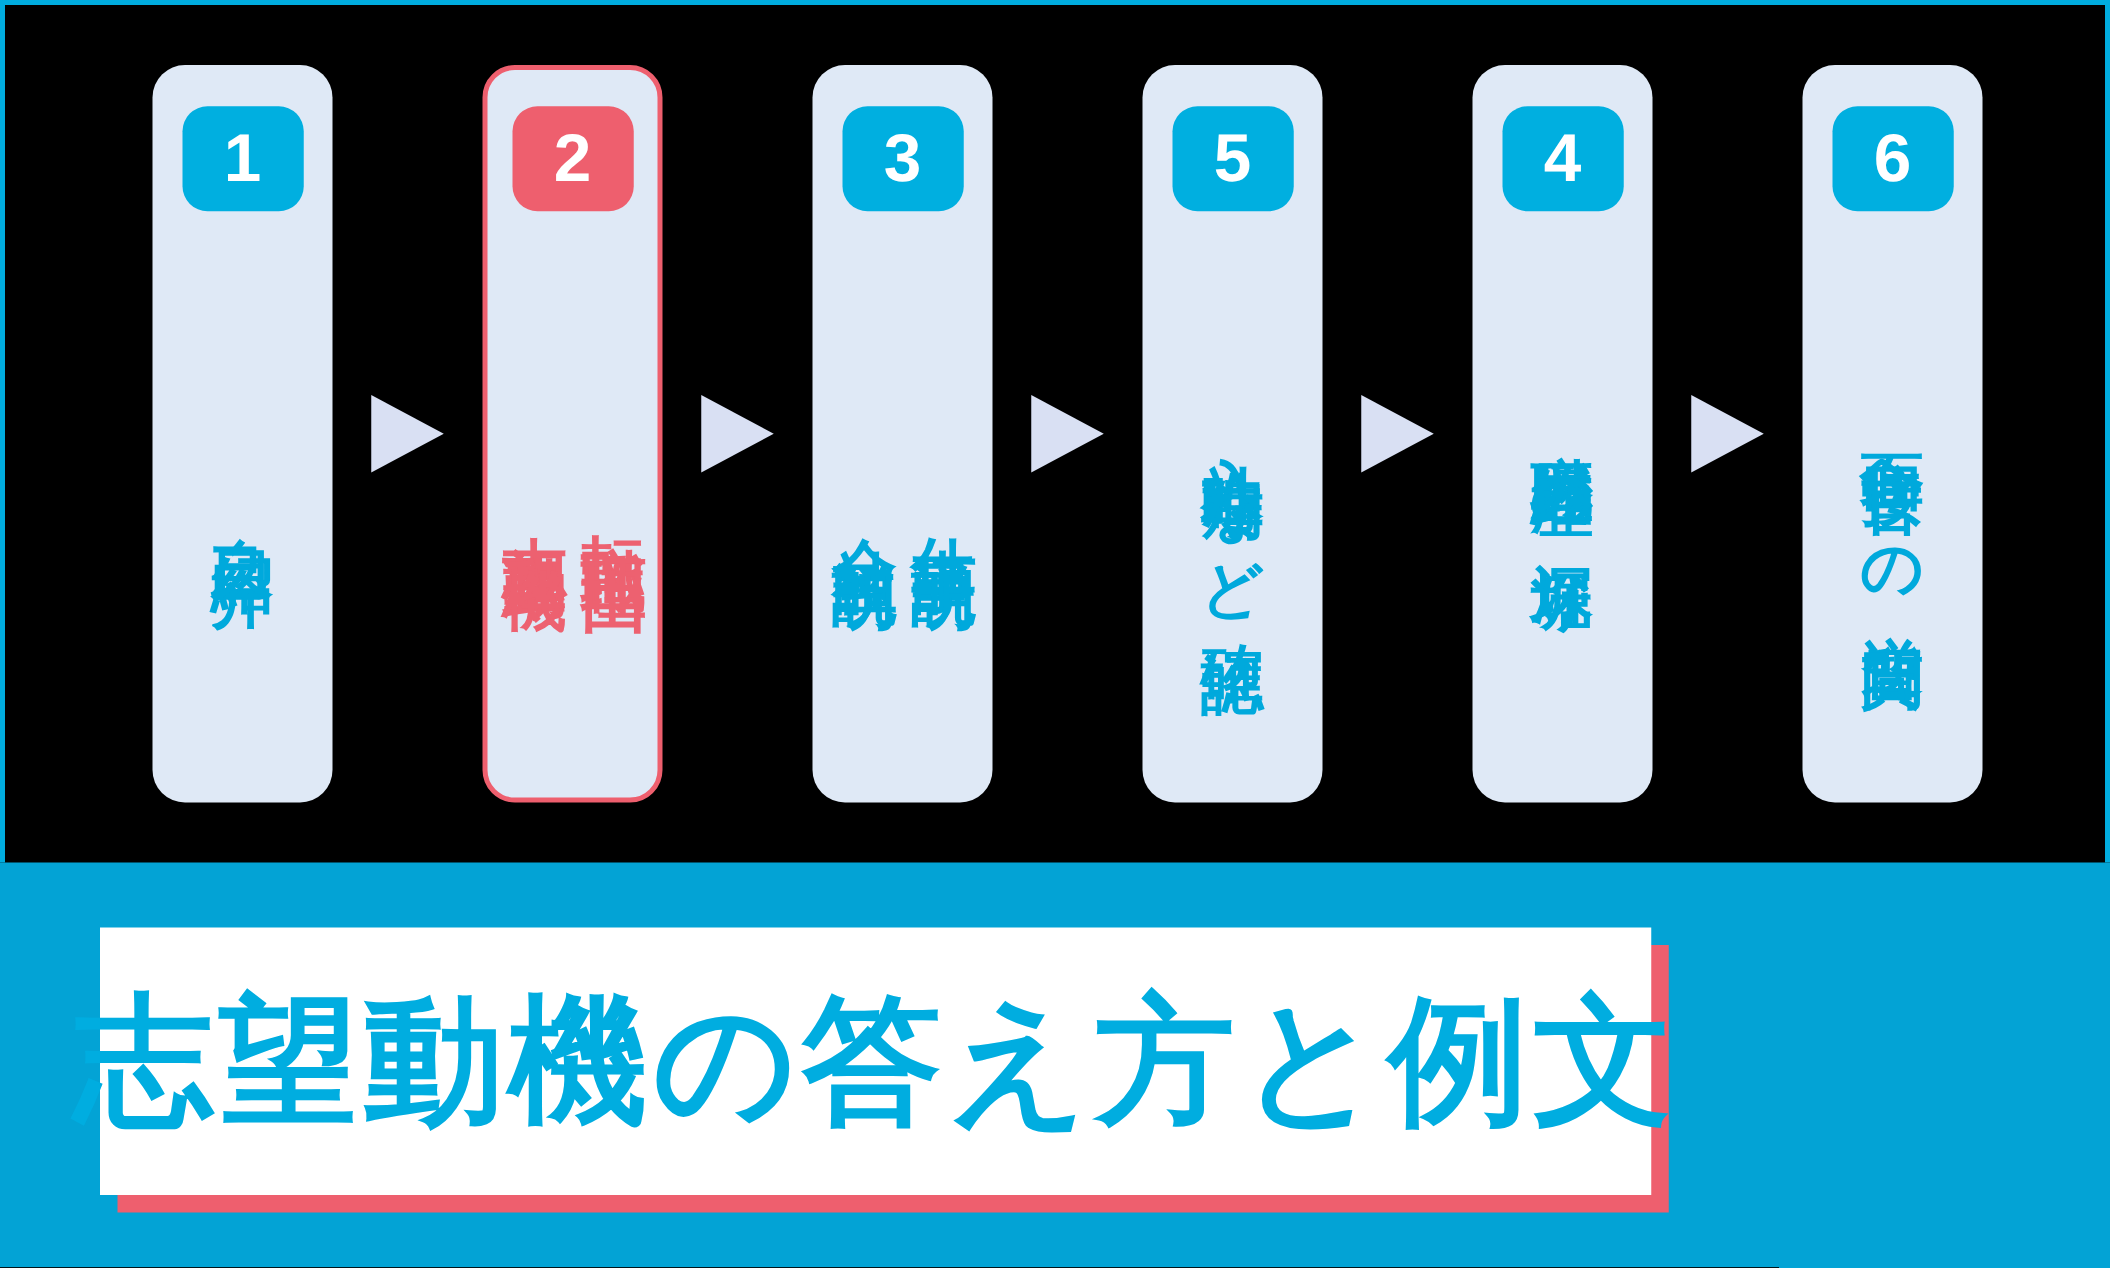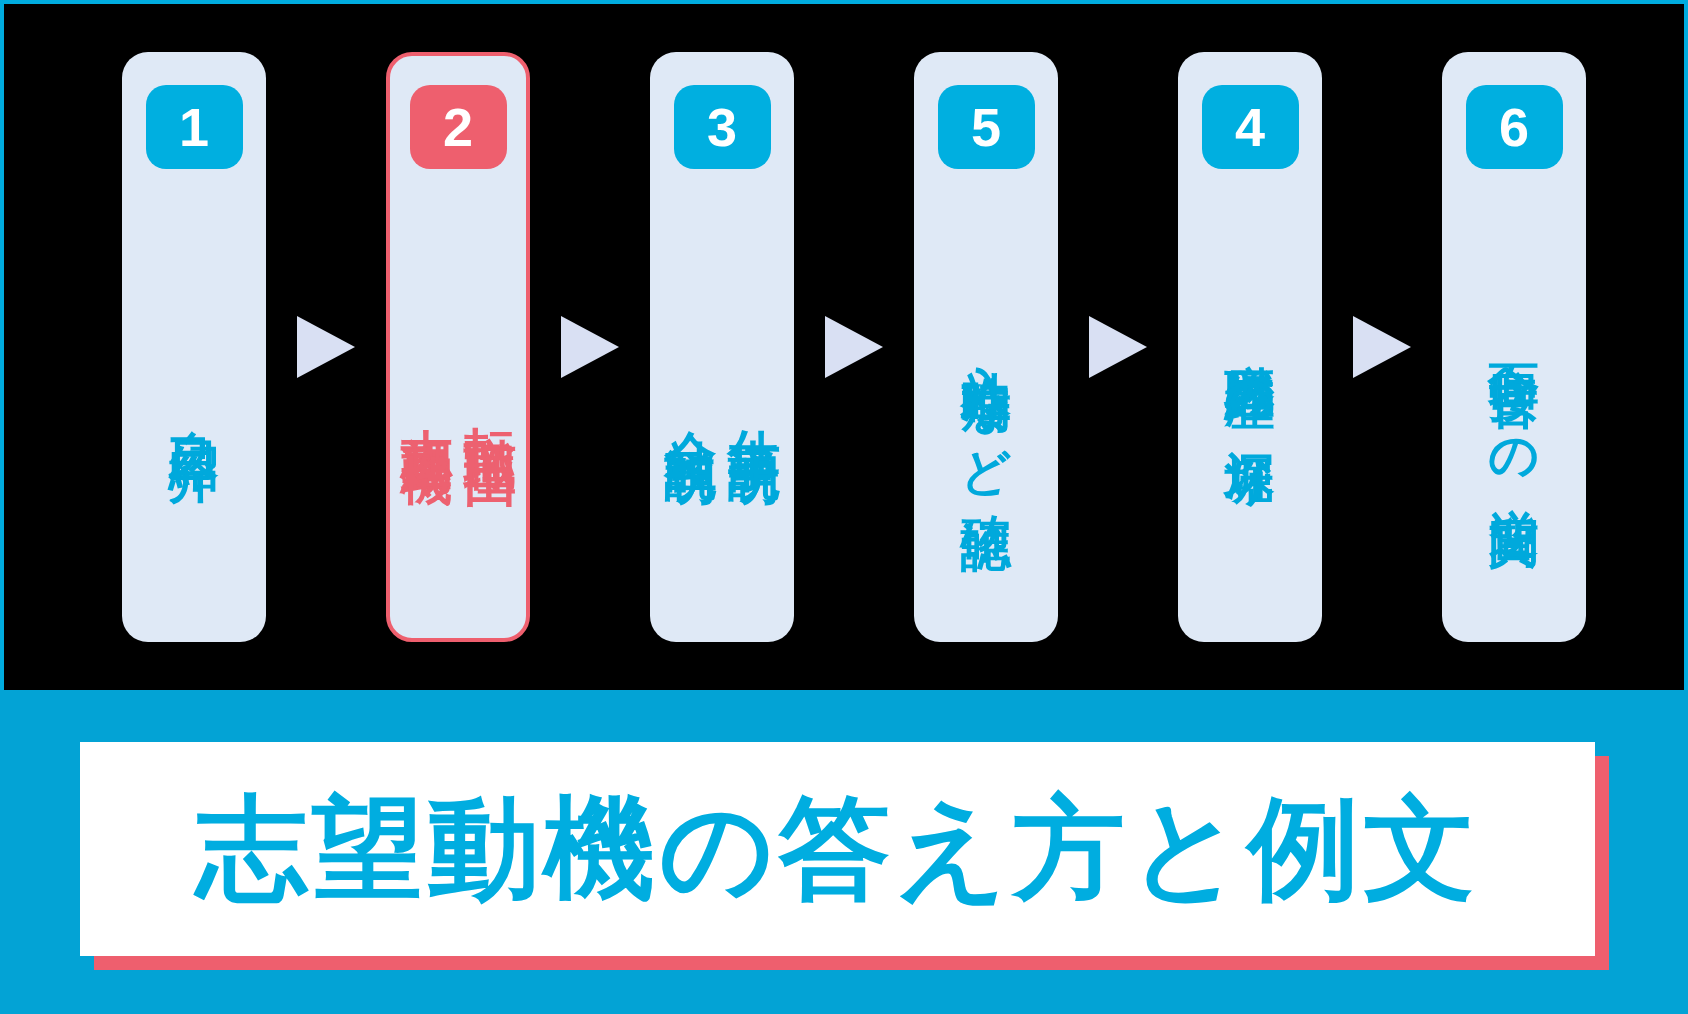--- a/index.html
+++ b/index.html
@@ -110,21 +110,21 @@
   .banner-area {
     position: relative;
     width: 1688px;
     height: 324px;
     background: #03A3D5;
   }
   .title-box {
     position: absolute;
     left: 80px;
     top: 52px;
-    width: 1515px;
+    width: 1241px;
     height: 214px;
     background: #FFFFFF;
     box-shadow: 14px 14px 0 0 #EE5F6E;
     display: flex;
     align-items: center;
     justify-content: center;
   }
   .banner-title {
     color: #00ADE0;
     font-size: 112px;

